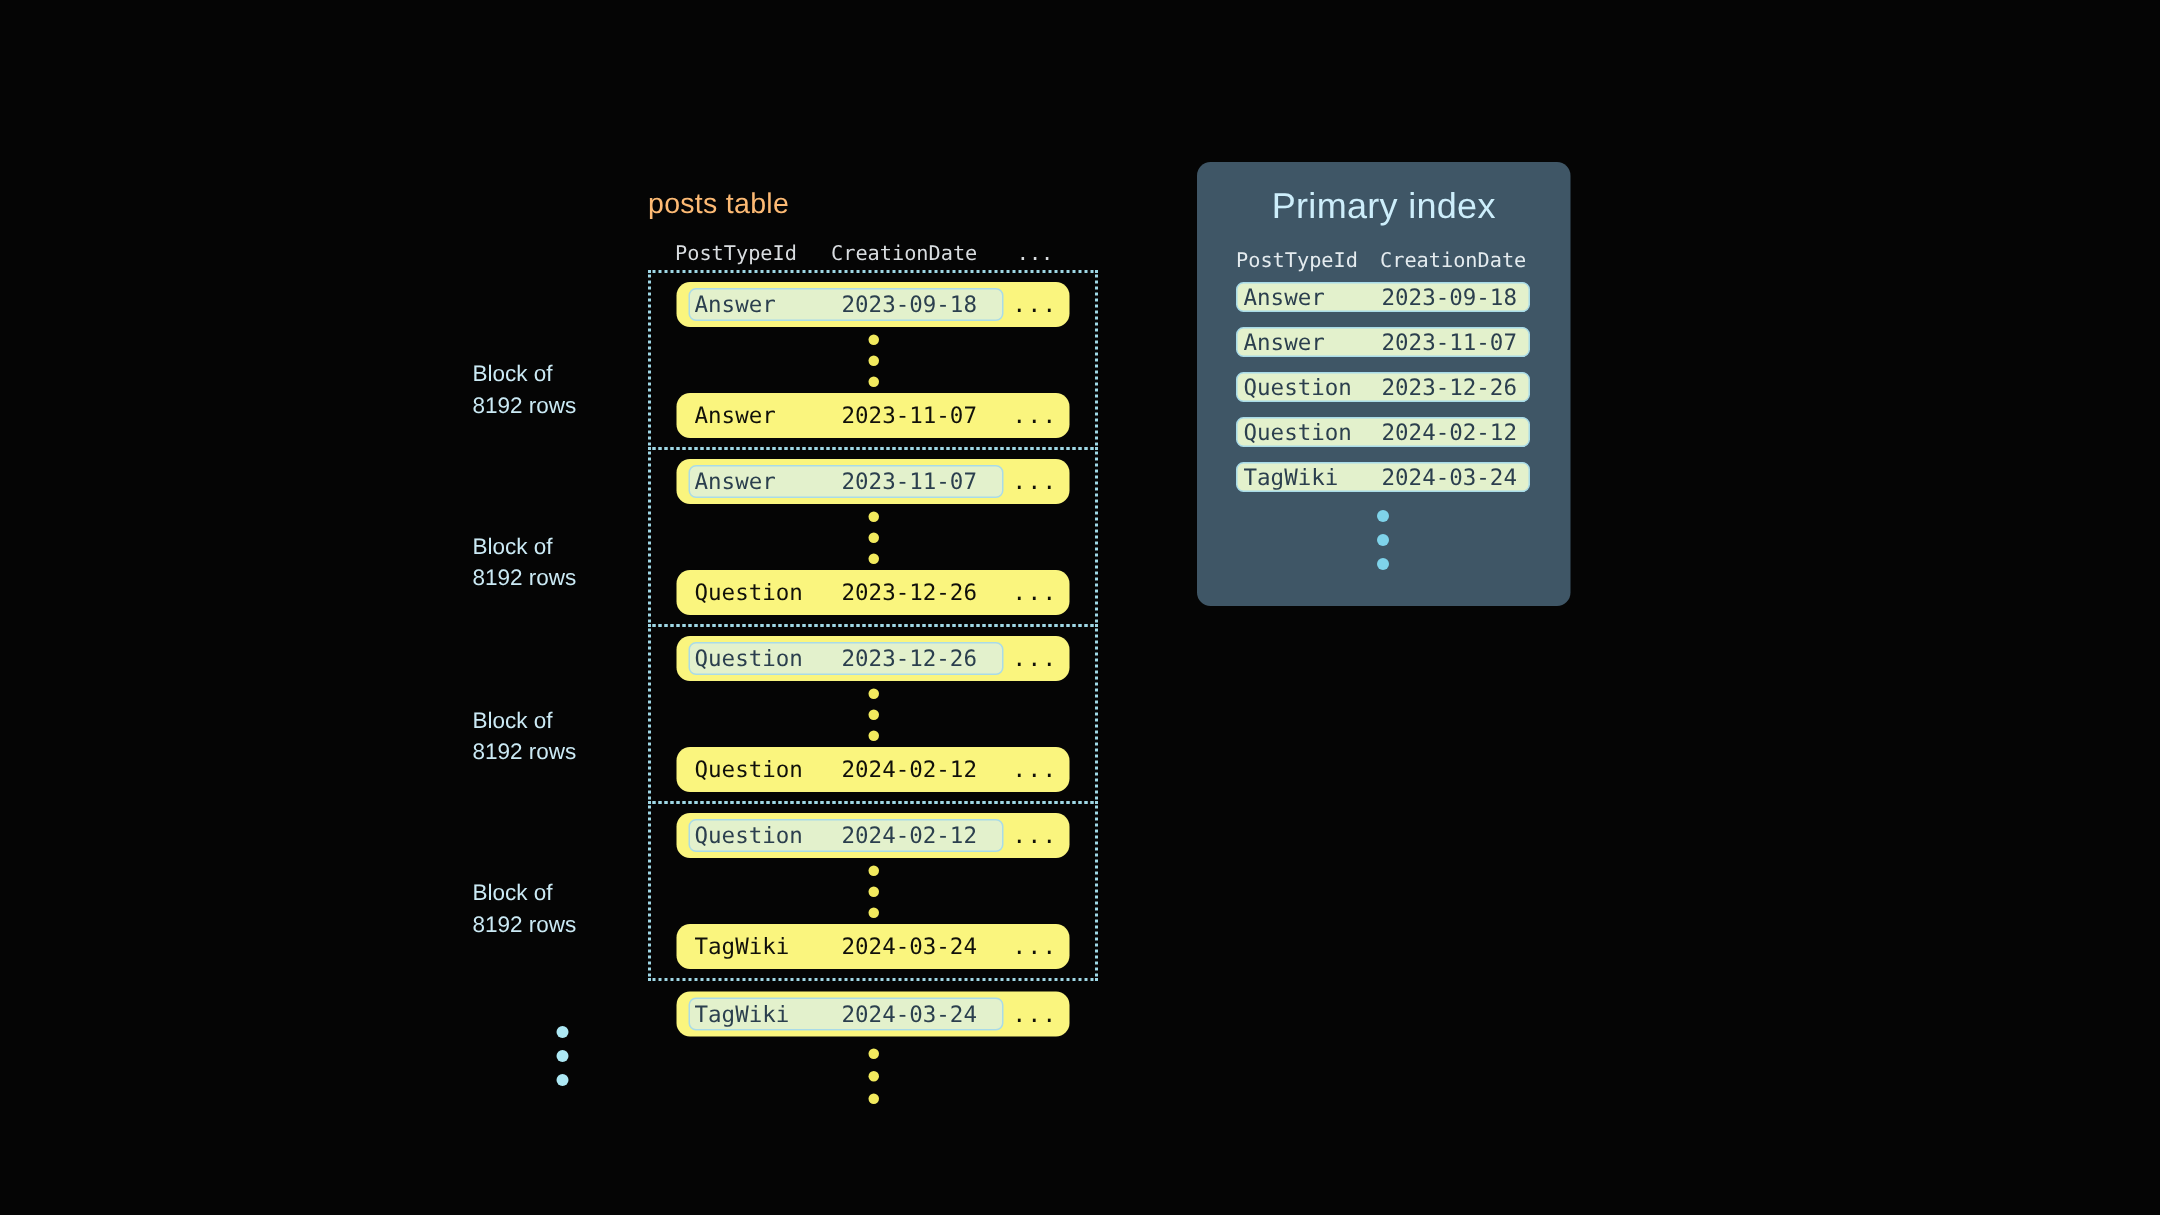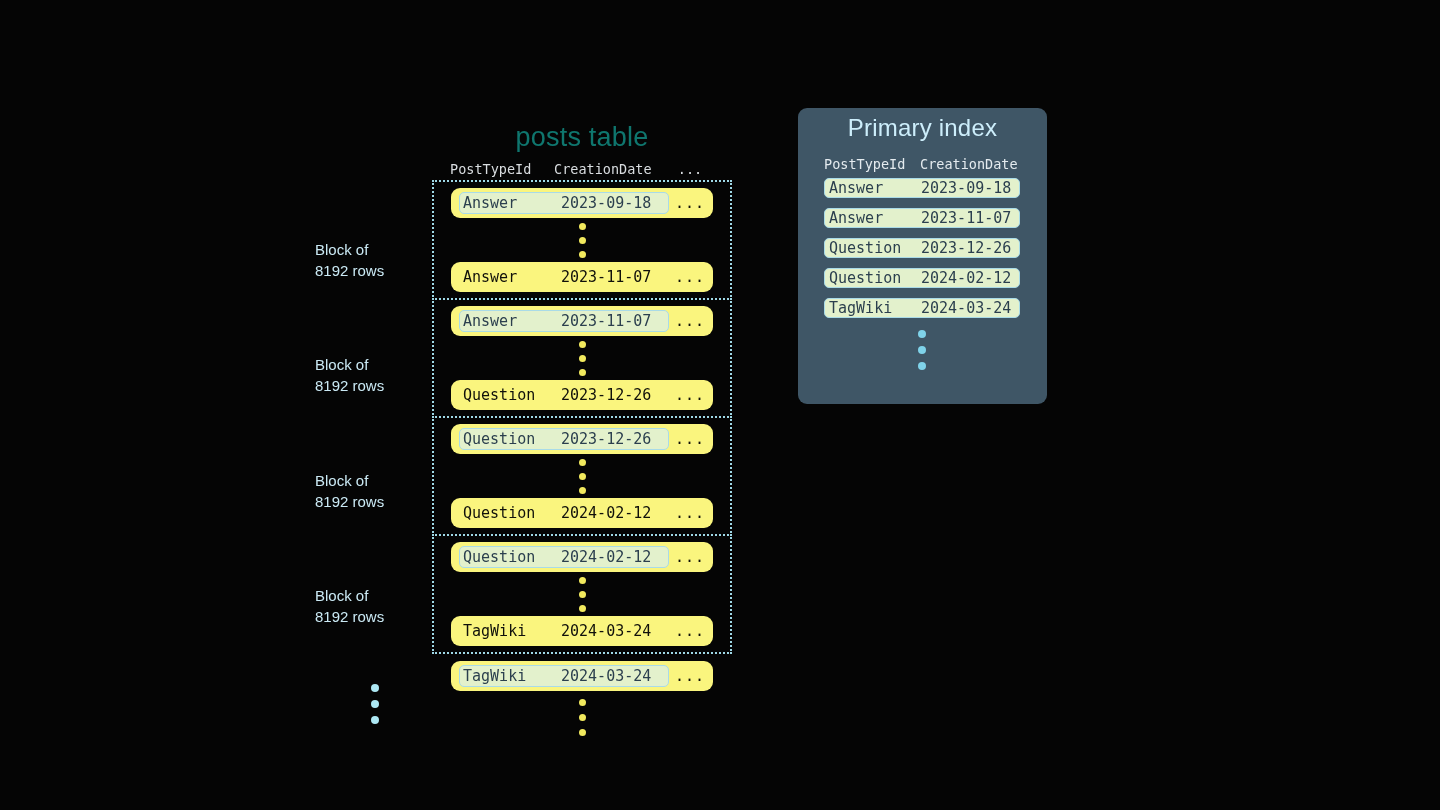--- a/index.html
+++ b/index.html
@@ -18,23 +18,23 @@
 
   
   #posts-table {
     position: absolute;
     left: 432px;
     top: 120px;
     width: 300px;
   }
   .table-title {
     font-family: "Liberation Sans", sans-serif;
-    font-size: 27px;
-    color: #0f766e;
-    text-align: center;
+    font-size: 19px;
+    color: #fdba74;
+    text-align: left;
     letter-spacing: 0.2px;
     line-height: 34px;
     margin-bottom: 4px;
   }
   .col-headers {
     font-family: "DejaVu Sans Mono", monospace;
     font-size: 13.5px;
     color: #d9dde0;
     display: flex;
     padding: 0 18px 0 18px;
@@ -171,21 +171,21 @@
     background: #3f5666;
     border-radius: 9px;
     box-sizing: border-box;
   }
   .pi-title {
     text-align: center;
     color: #cdeefb;
     font-family: "Liberation Sans", sans-serif;
     font-size: 24px;
     line-height: 32px;
-    padding-top: 4px;
+    padding-top: 14px;
     letter-spacing: 0.2px;
   }
   .pi-headers {
     display: flex;
     font-family: "DejaVu Sans Mono", monospace;
     font-size: 13.5px;
     color: #e4ebef;
     padding: 12px 0 0 26px;
     height: 30px;
     box-sizing: border-box;

